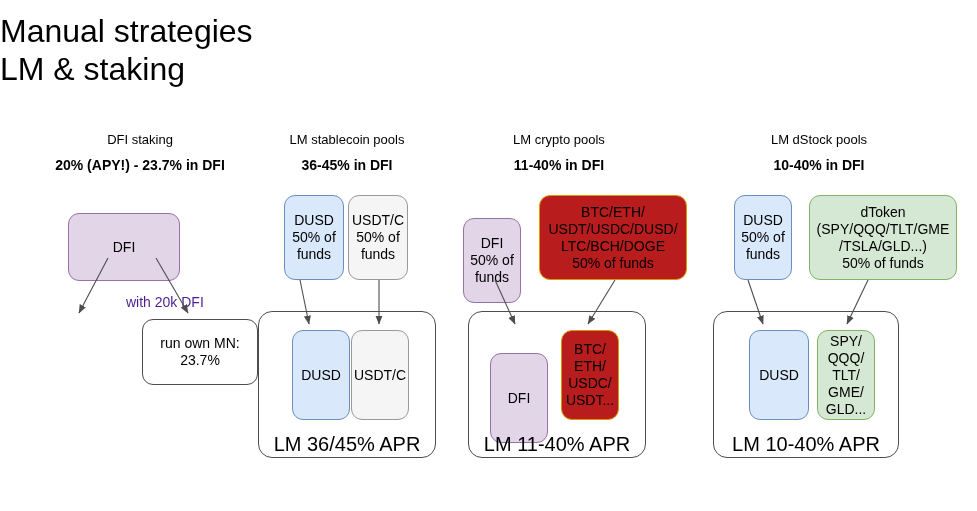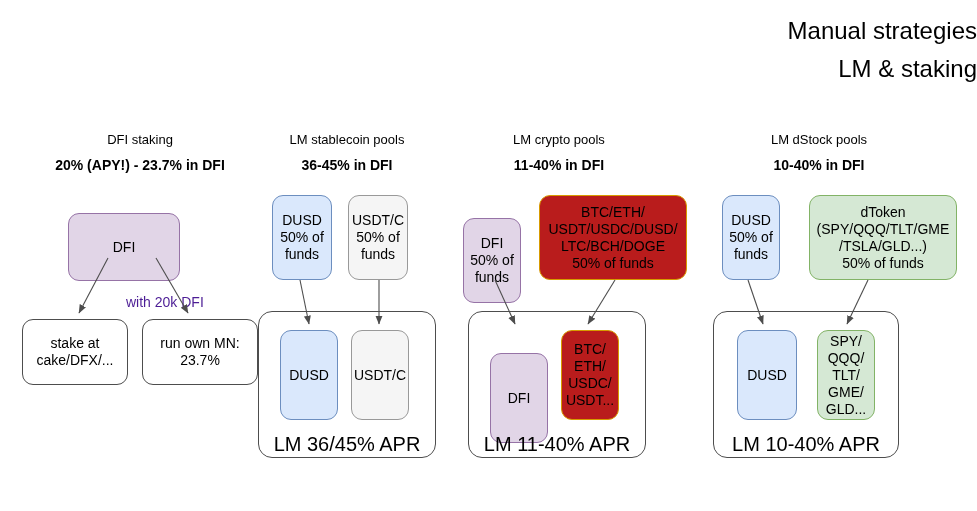--- a/index.html
+++ b/index.html
@@ -16,22 +16,22 @@
     width: 977px;
     height: 511px;
     background: #ffffff;
     overflow: hidden;
   }
   .title {
     position: absolute;
     left: 0;
     top: 12px;
     width: 977px;
-    text-align: right;
-    font-size: 24px;
+    text-align: left;
+    font-size: 32px;
     line-height: 38px;
     color: #000;
     white-space: pre-line;
   }
   .col-head {
     position: absolute;
     text-align: center;
     font-size: 13px;
     color: #000;
   }
@@ -51,21 +51,21 @@
     text-align: center;
     font-size: 14px;
     line-height: 17px;
     border-radius: 11px;
     border: 1px solid #000;
     background: #fff;
     white-space: pre-line;
     padding: 2px;
   }
   .node.purple  { background: #e1d5e7; border-color: #9673a6; margin-top: 23px; }
-  .node.blue    { background: #dae8fc; border-color: #6c8ebf; }
+  .node.blue    { background: #dae8fc; border-color: #6c8ebf; margin-left: 12px; }
   .node.gray    { background: #f5f5f5; border-color: #999999; }
   .node.orange  { background: #b91c1c; border-color: #d79b00; }
   .node.green   { background: #d5e8d4; border-color: #82b366; }
   .node.plain   { background: #ffffff; border-color: #4d4d4d; }
   .container-box {
     position: absolute;
     box-sizing: border-box;
     border: 1px solid #4d4d4d;
     border-radius: 14px;
     background: transparent;
@@ -99,22 +99,20 @@
   <div class="title">Manual strategies
 LM &amp; staking</div>
 
   <div class="col-head" style="left:30px; top:132px; width:220px;">DFI staking</div>
   <div class="col-sub" style="left:20px; top:157px; width:240px;">20% (APY!) - 23.7% in DFI</div>
 
   <div class="node purple" style="left:68px; top:190px; width:112px; height:68px;">DFI</div>
 
   <div class="edge-label" style="left:126px; top:294px;">with 20k DFI</div>
 
-  <div class="node plain" style="left:22px; top:319px; width:106px; height:66px;">stake at
-cake/DFX/...</div>
   <div class="node plain" style="left:142px; top:319px; width:116px; height:66px;">run own MN:
 23.7%</div>
 
   <div class="col-head" style="left:258px; top:132px; width:178px;">LM stablecoin pools</div>
   <div class="col-sub" style="left:258px; top:157px; width:178px;">36-45% in DFI</div>
 
   <div class="node blue" style="left:272px; top:195px; width:60px; height:85px;">DUSD
 50% of
 funds</div>
   <div class="node gray" style="left:348px; top:195px; width:60px; height:85px;">USDT/C

